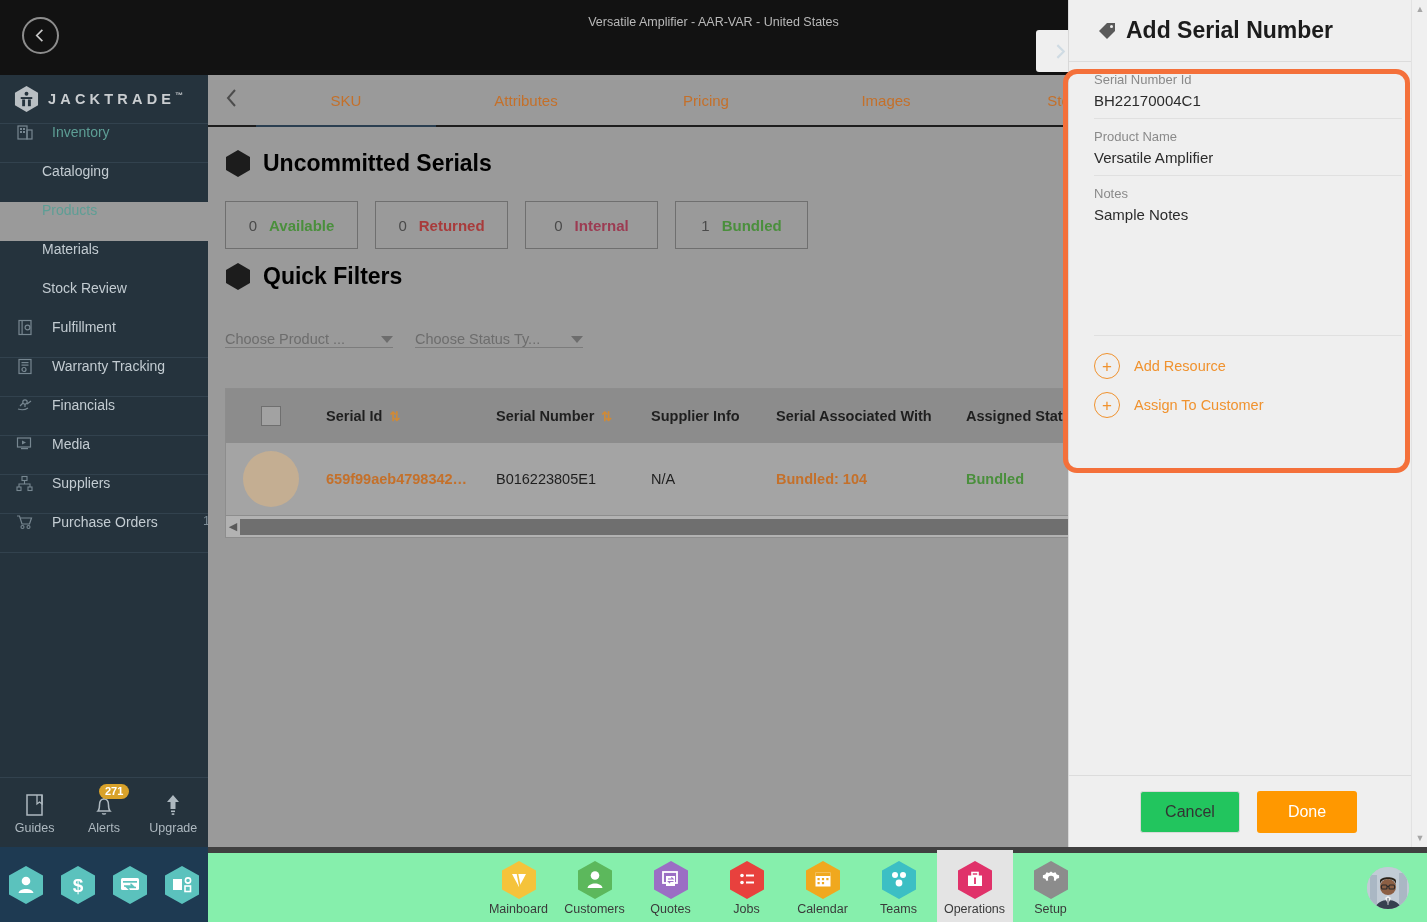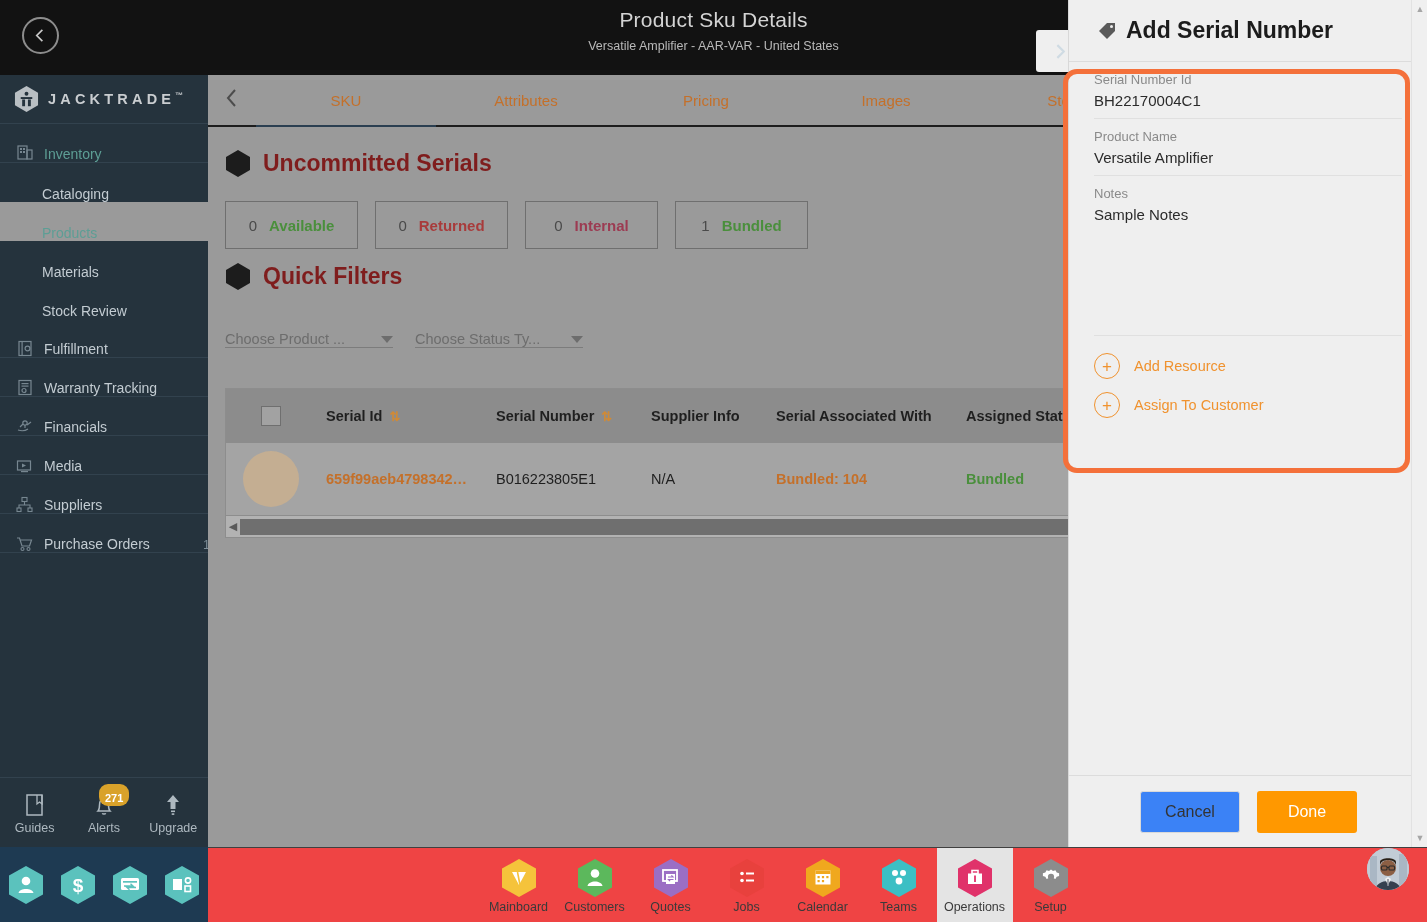--- a/index.html
+++ b/index.html
@@ -44,44 +44,44 @@
   .logo-row {
     height: 49px; display: flex; align-items: center; padding-left: 14px;
     border-bottom: 1px solid #32424e;
   }
   .logo-hex { width: 25px; height: 28px; flex: 0 0 25px; margin-right: 9px; }
   .logo-text {
     font-size: 14.5px; letter-spacing: 4.2px; color: #c9cdd0; font-weight: 600;
   }
   .logo-tm { font-size: 8px; vertical-align: super; letter-spacing: 0; }
   .nav-item {
-    height: 39px; display: flex; align-items: flex-end; padding-left: 14px;
+    height: 39px; display: flex; align-items: flex-start; padding-left: 14px;
     border-bottom: 1px solid #32424e; color: #c3ccd2; font-size: 14px;
-    cursor: pointer; position: relative;
+    cursor: pointer; position: relative; gap: 8px;
   }
   .nav-item .nav-ico { width: 22px; flex: 0 0 22px; margin-right: 8px; opacity: .75; }
   .nav-item.group { color: #5d9e95; }
   .nav-item.sub { padding-left: 42px; border-bottom: none; height: 39px; }
   .nav-item.sub.active { background: #9a9a9a; color: #5d9e95; }
   .nav-count {
     position: absolute; right: 16px; font-size: 12.5px; color: #7e8e98;
   }
   .nav-sep { border-bottom: 1px solid #32424e; }
 
   .sidebar-footer {
     position: absolute; left: 0; bottom: 75px; width: 208px; height: 70px;
     border-top: 1px solid #32424e;
     display: flex; align-items: center; justify-content: space-around;
   }
   .sf-item { text-align: center; color: #aeb9c0; font-size: 12.5px; cursor: pointer; position: relative; width: 62px;}
   .sf-ico { height: 28px; display:flex; align-items:flex-end; justify-content:center; margin-bottom:3px;}
   .sf-badge {
     position: absolute; left: 26px; top: -6px;
     background: #d9a22a; color: #fff; font-size: 11px; font-weight: 600;
-    border-radius: 9px; padding: 8px 6px 2px;
+    border-radius: 9px; padding: 1px 6px 2px;
   }
   .sidebar-hexrow {
     position: absolute; left: 0; bottom: 0; width: 208px; height: 75px;
     background: #1e3a52; display: flex; align-items: center; justify-content: space-around;
   }
   .hexbtn { width: 36px; height: 40px; cursor: pointer; }
 
   
   .main {
     position: absolute; left: 208px; top: 75px; width: 1219px; height: 772px;
@@ -98,21 +98,21 @@
   }
   .tab.active { color: #c4702a; }
   .tab-underline {
     position: absolute; left: 48px; bottom: -2px; width: 180px; height: 2px; background: #2b3f51;
   }
 
   .section-title {
     display: flex; align-items: center; margin: 22px 0 0 17px;
   }
   .hex-dot { width: 26px; height: 29px; margin-right: 12px; flex:0 0 26px;}
-  .section-title h2 { font-size: 23px; color: #7f1d1d; font-weight: 700; }
+  .section-title h2 { font-size: 23px; color: #000000; font-weight: 700; }
 
   .chips { display: flex; margin: 23px 0 0 17px; }
   .chip {
     border: 1px solid #6f6f6f; height: 48px; min-width: 133px; padding: 0 16px;
     display: flex; align-items: center; justify-content: center; margin-right: 17px;
     font-size: 15px; cursor: pointer; background: transparent;
   }
   .chip .num { color: #4a4a4a; margin-right: 12px; font-weight: 400; }
   .chip .lbl { font-weight: 700; }
   .chip.available .lbl { color: #4a8f3c; }
@@ -159,22 +159,22 @@
   .hscroll {
     height: 22px; background: #b2b2b2; display: flex; align-items: center;
     border-top: 1px solid #8d8d8d;
   }
   .hscroll-arrow { width: 14px; text-align: center; color: #5a5a5a; font-size: 11px; cursor: pointer;}
   .hscroll-bar { flex: 1 1 auto; height: 16px; background: #6f6f6f; cursor: pointer;}
 
   
   .bottomnav {
     position: absolute; left: 208px; bottom: 0; width: 1219px; height: 75px;
-    background: #ef4444; display: flex; align-items: flex-start;
-    border-top: 1px solid #404040;
+    background: #86efac; display: flex; align-items: center;
+    border-top: 6px solid #404040;
   }
   .bn-spacer { flex: 1 1 auto; }
   .bn-item {
     width: 76px; height: 75px; display: flex; flex-direction: column;
     align-items: center; justify-content: center; cursor: pointer;
     font-size: 12.5px; color: #3a3a3a;
   }
   .bn-item.active { background: #e4e4e4; }
   .bn-ico { width: 36px; height: 40px; margin-bottom: 2px; }
   .bn-avatar {
@@ -214,21 +214,21 @@
   }
   .action-label { color: #f0922e; font-size: 14.5px; }
 
   .drawer-footer {
     position: absolute; left: 0; bottom: 0; width: 359px; height: 72px;
     border-top: 1px solid #dcdcdc;
     display: flex; align-items: center; justify-content: center; gap: 17px;
   }
   .btn { border: none; font-size: 16px; cursor: pointer; font-family: inherit; }
   .btn-cancel {
-    background: #3b82f6; border: 1px solid #d9d9d9; color: #333;
+    background: #22c55e; border: 1px solid #d9d9d9; color: #333;
     width: 100px; height: 42px; border-radius: 3px;
   }
   .btn-done {
     background: #ff9800; color: #fff; width: 100px; height: 42px; border-radius: 3px;
   }
   .drawer-scroll {
     position: absolute; right: 0; top: 0; width: 16px; height: 847px;
     background: #f0f0f0; border-left: 1px solid #e2e2e2;
   }
   .ds-arrow { position: absolute; left: 2px; width: 12px; text-align: center;
@@ -240,21 +240,20 @@
 
 <div id="root">
 
   <div class="topbar">
     <div class="back-circle">
       <svg width="15" height="15" viewBox="0 0 16 16">
         <polyline points="10,2 4,8 10,14" fill="none" stroke="#c9c9c9" stroke-width="1.8"></polyline>
       </svg>
     </div>
     <div class="topbar-titles">
-      <div class="topbar-title">Product Sku Details</div>
       <div class="topbar-sub">Versatile Amplifier - AAR-VAR - United States</div>
     </div>
     <div class="header-next">
       <svg width="17" height="17" viewBox="0 0 16 16">
         <polyline points="6,2 12,8 6,14" fill="none" stroke="#cfdbe3" stroke-width="2"></polyline>
       </svg>
     </div>
   </div>
 
   <div class="sidebar">

